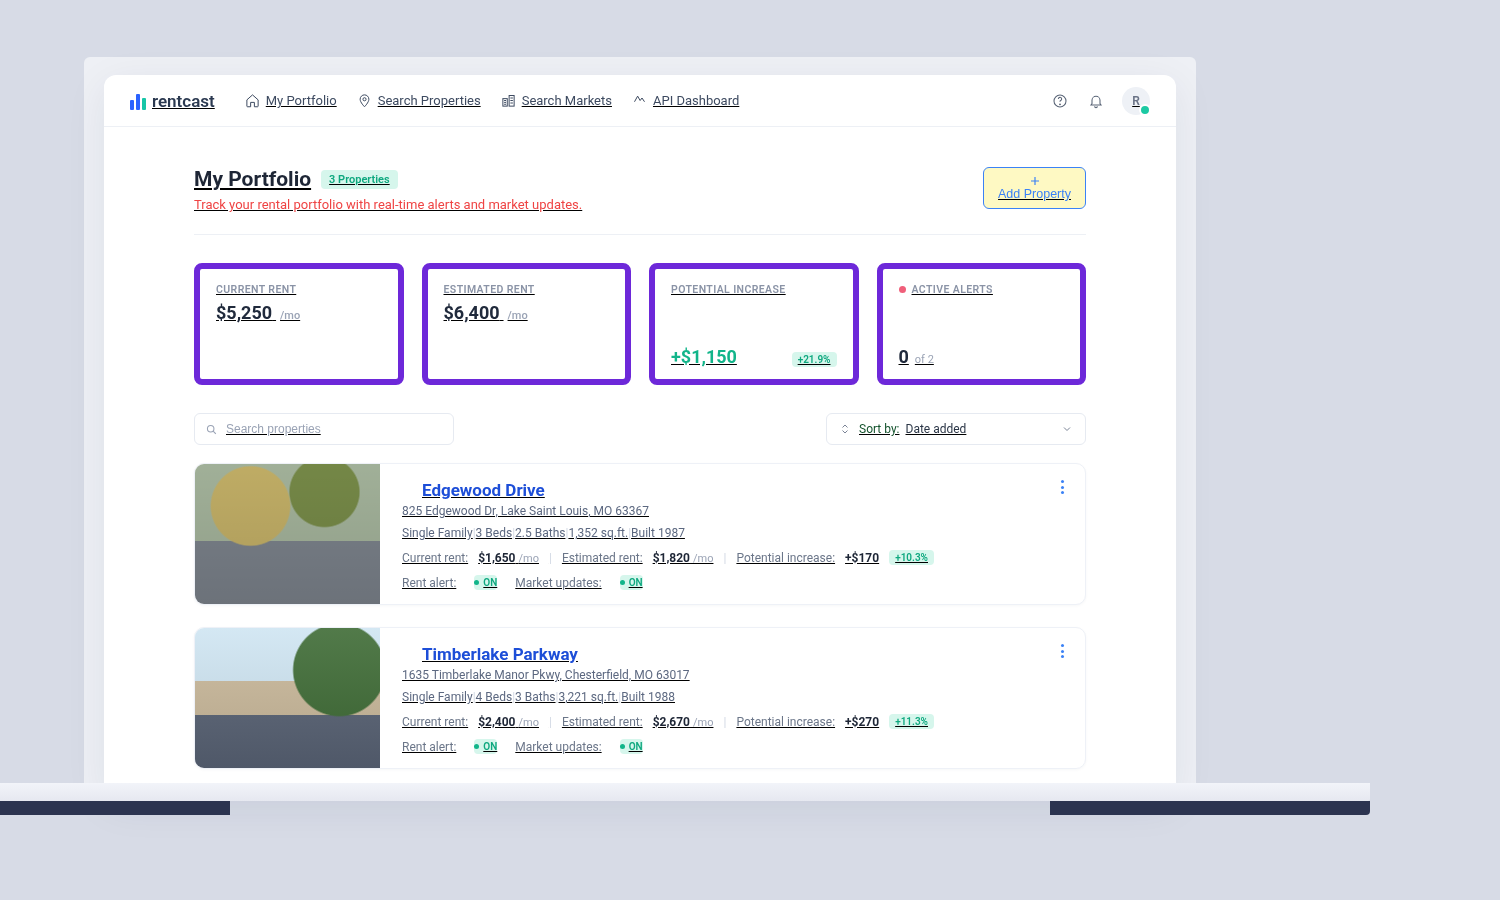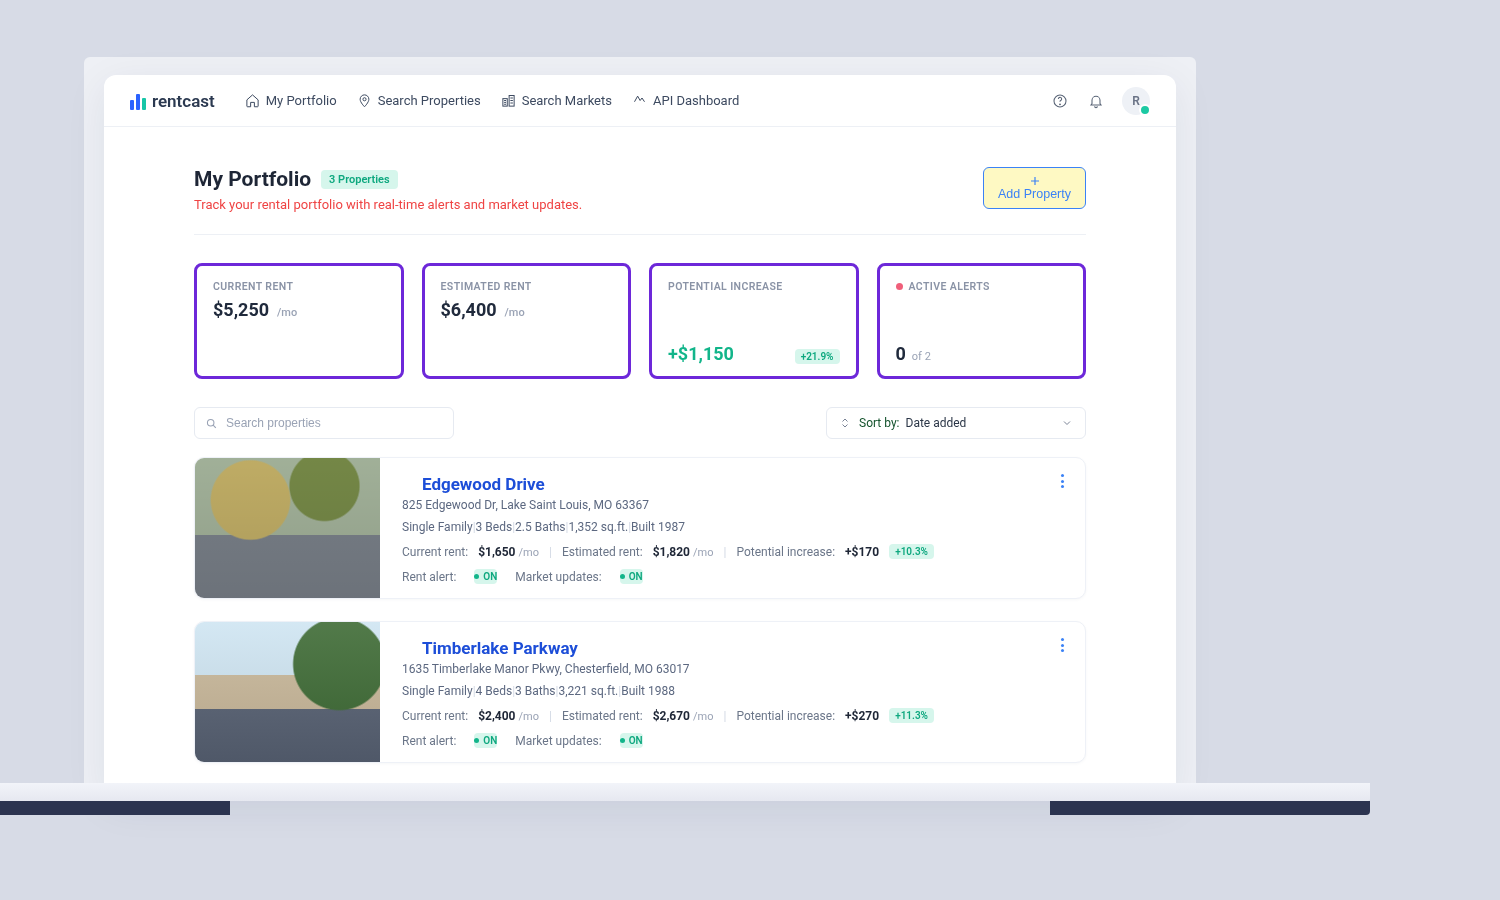--- a/index.html
+++ b/index.html
@@ -10,20 +10,21 @@
     justify-content: center;
     align-items: flex-start;
     width: 1500px;
     height: 900px;
     overflow: hidden;
   }
   .laptop-frame {
     margin-top: 75px;
     width: 1292px;
     position: relative;
+    text-decoration: underline;
   }
   .screen-bg {
     position: absolute;
     top: -18px;
     left: -20px;
     width: 1112px;
     height: 740px;
     background: #eef0f5;
     border-radius: 6px 6px 0 0;
     z-index: 0;
@@ -119,21 +120,21 @@
   .add-btn {
     border:1px solid #3b82f6; color:#3b82f6; background:#fef9c3;
     padding:7px 14px; border-radius:6px; font-size:12.5px;
     display:flex; align-items:center; cursor:pointer;flex-direction:column;
   }
   .divider { height:1px; background:#edf0f5; margin-top:22px; }
 
   
   .stats { display:flex; gap:18px; margin-top:28px; }
   .stat {
-    flex:1; border:3px solid #6d28d9; border-radius:8px;
+    flex:1; border:6px solid #6d28d9; border-radius:8px;
     padding:14px 16px 12px 16px;
   }
   .stat-label { font-size:10.5px; letter-spacing:.4px; color:#8a93a6; font-weight:600; text-transform:uppercase; display:flex;align-items:center;gap:6px;}
   .stat-value-row { display:flex; align-items:baseline; justify-content:space-between; margin-top:6px; }
   .stat-value { font-size:18px; font-weight:700; color:#202a3c;margin-top:44px; }
   .stat-value.green { color:#12b58a; }
   .permo { font-size:11px; color:#9aa3b5; margin-left:4px; font-weight:500;}
   .stat-pill {
     font-size:10px; font-weight:600; color:#0ea87f;
     background:#d6f6ec; padding:2px 6px; border-radius:4px;

